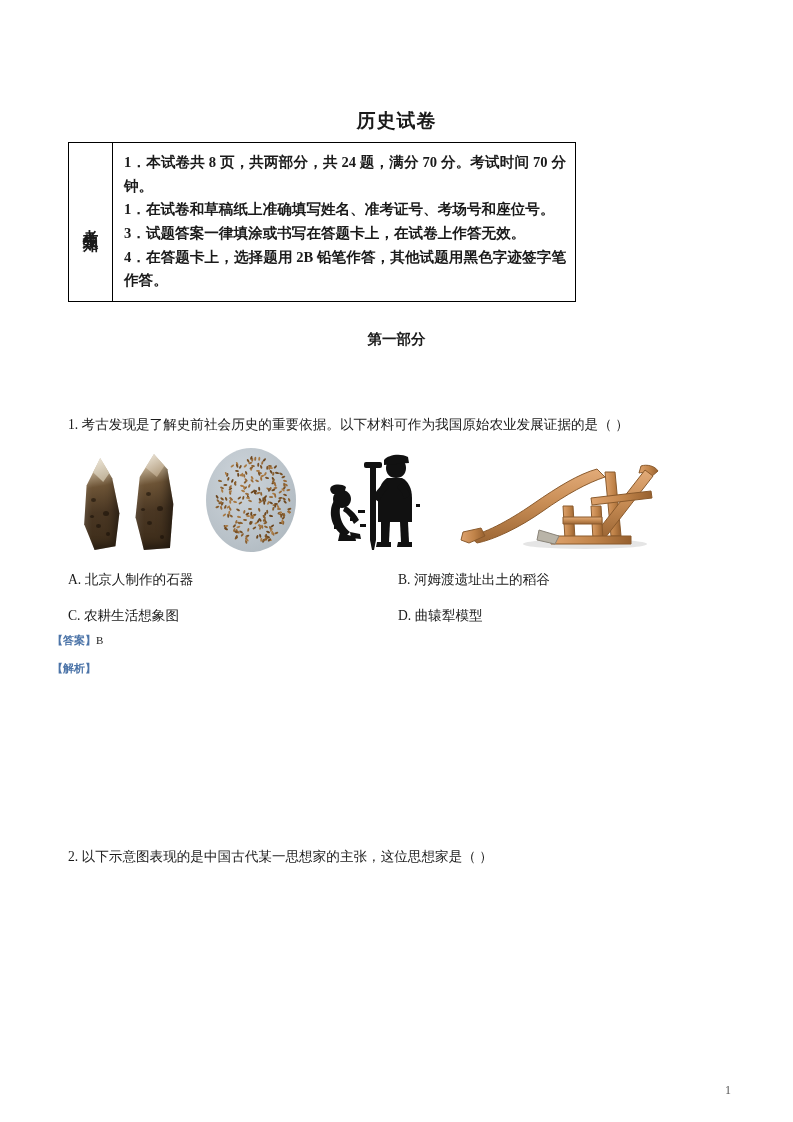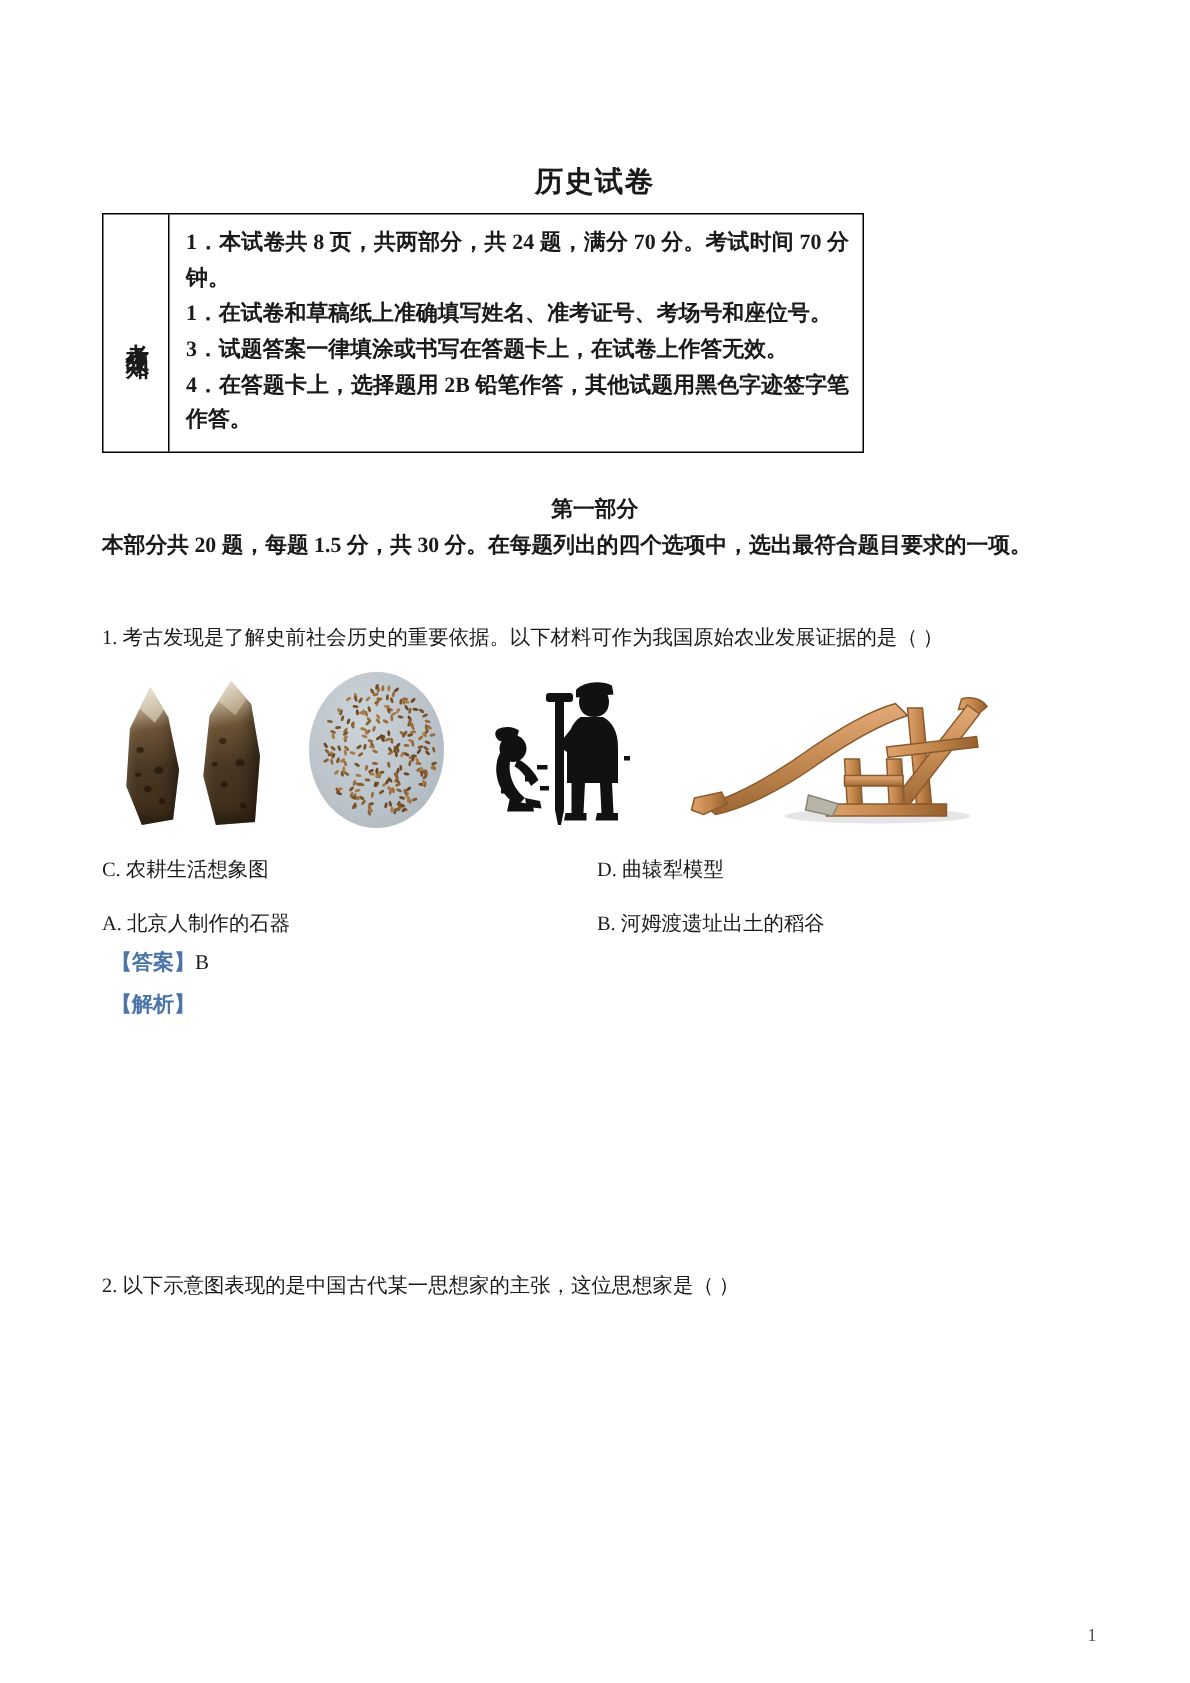--- a/index.html
+++ b/index.html
@@ -208,23 +208,23 @@
     font-size: 13.6px;
     line-height: 1.7;
     margin-bottom: 13px;
   }
   .opt-left { width: 330px; flex: 0 0 330px; }
   .opt-right { flex: 1 1 auto; }
 
   
   .ans-line {
     position: absolute;
-    left: 74px;
+    left: 52px;
     width: 658px;
-    font-size: 14px;
+    font-size: 11px;
     line-height: 1.7;
   }
   #answer-line { top: 631px; }
   #analysis-line { top: 659px; }
   .tag-blue { color: #4c74a8; font-weight: bold; }
   .tag-ans-value { color: #1a1a1a; }
 
   .explain {
     position: absolute;
     left: 68px;
@@ -258,21 +258,20 @@
     </div>
     <div class="notice-body">
       <p class="notice-item">1．本试卷共 8 页，共两部分，共 24 题，满分 70 分。考试时间 70 分钟。</p>
       <p class="notice-item">1．在试卷和草稿纸上准确填写姓名、准考证号、考场号和座位号。</p>
       <p class="notice-item">3．试题答案一律填涂或书写在答题卡上，在试卷上作答无效。</p>
       <p class="notice-item">4．在答题卡上，选择题用 2B 铅笔作答，其他试题用黑色字迹签字笔作答。</p>
     </div>
   </div>
 
   <div class="part-heading">第一部分</div>
-  <div class="part-intro">本部分共 20 题，每题 1.5 分，共 30 分。在每题列出的四个选项中，选出最符合题目要求的一项。</div>
 
   <div class="question-stem" id="q1-stem">1. 考古发现是了解史前社会历史的重要依据。以下材料可作为我国原始农业发展证据的是（        ）</div>
 
   <div class="figure-strip">
 
     <div class="fig fig-a">
       <div class="stone stone-1">
         <span class="stone-spot" style="left:26%;top:44%;width:5px;height:4px;"></span>
         <span class="stone-spot" style="left:56%;top:58%;width:6px;height:5px;"></span>
         <span class="stone-spot" style="left:38%;top:72%;width:5px;height:4px;"></span>
@@ -599,38 +598,38 @@
         <path d="M96 92 L176 92 L176 100 L96 100 Z" fill="url(#wood2)" stroke="#8a5a2c" stroke-width="1"></path>
 
         <path d="M84 86 L104 92 L100 100 L82 96 Z" fill="#b9b4a8" stroke="#8a8479" stroke-width="1"></path>
       </svg>
     </div>
   </div>
 
   <div class="options">
     <div class="option-row">
       <div class="opt-left">
+        <span>A.</span>
+        <span>北京人制作的石器</span>
+      </div>
+      <div class="opt-right">
+        <span>B.</span>
+        <span>河姆渡遗址出土的稻谷</span>
+      </div>
+    </div>
+    <div class="option-row">
+      <div class="opt-left">
         <span>C.</span>
         <span>农耕生活想象图</span>
       </div>
       <div class="opt-right">
         <span>D.</span>
         <span>曲辕犁模型</span>
       </div>
     </div>
-    <div class="option-row">
-      <div class="opt-left">
-        <span>A.</span>
-        <span>北京人制作的石器</span>
-      </div>
-      <div class="opt-right">
-        <span>B.</span>
-        <span>河姆渡遗址出土的稻谷</span>
-      </div>
-    </div>
   </div>
 
   <div class="ans-line" id="answer-line">
     <span class="tag-blue">【答案】</span><span class="tag-ans-value">B</span>
   </div>
 
   <div class="ans-line" id="analysis-line">
     <span class="tag-blue">【解析】</span>
   </div>
 

